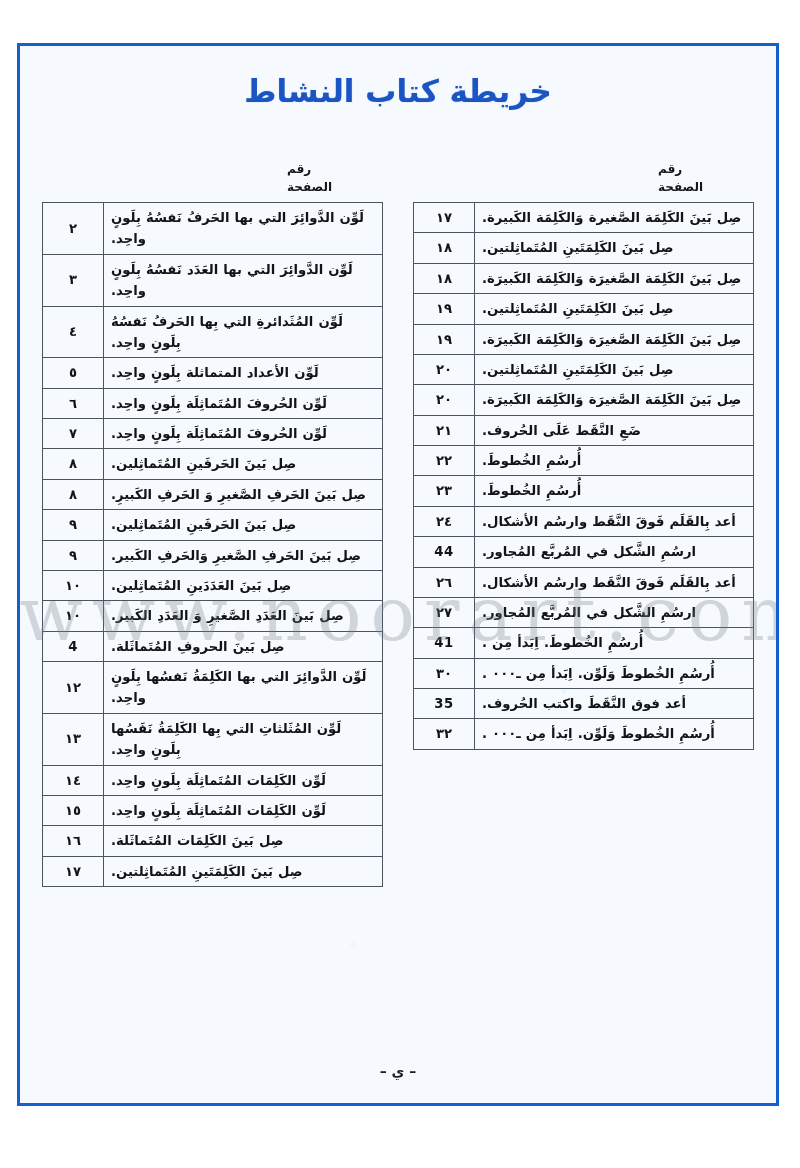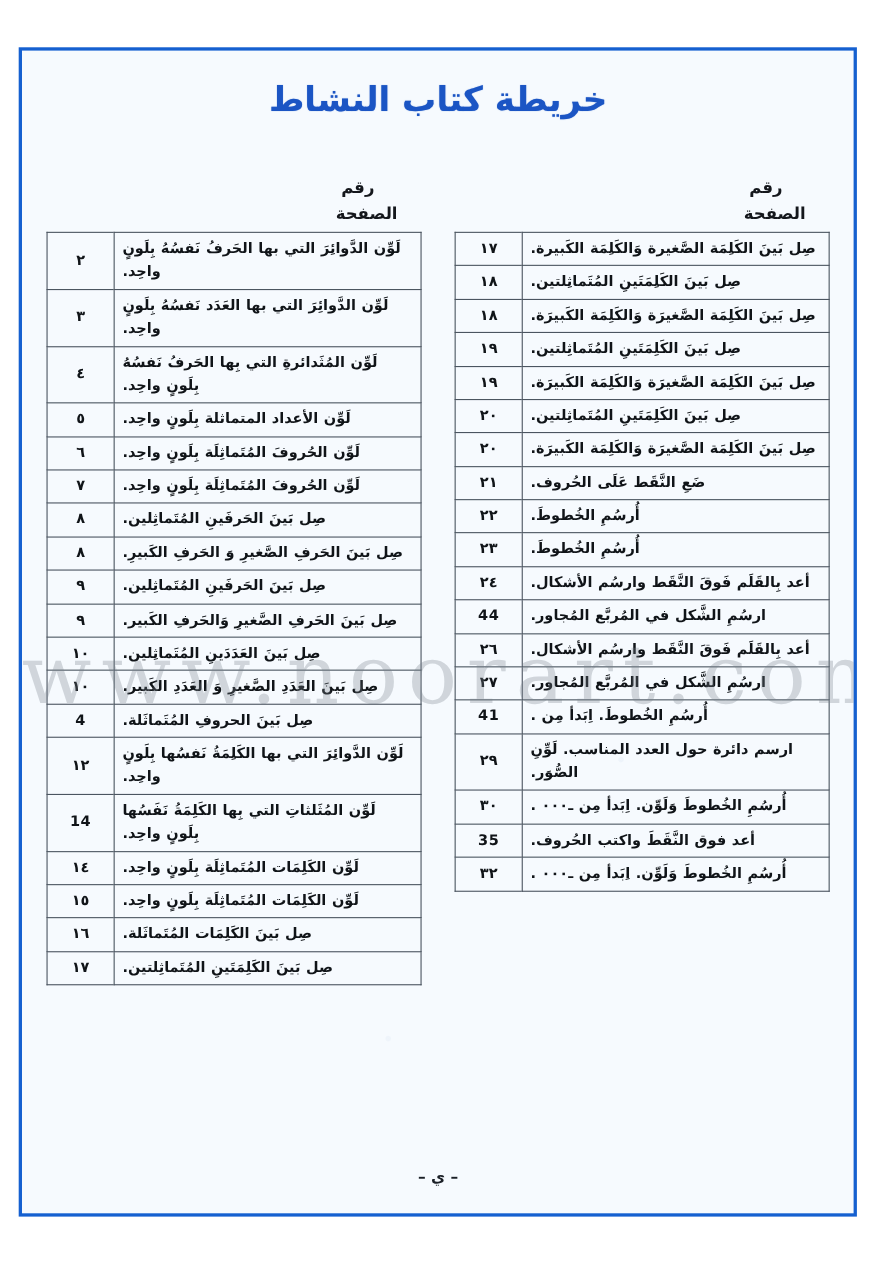--- a/index.html
+++ b/index.html
@@ -63,25 +63,25 @@
   }
 
   .col {
     width: 341px;
     display: flex;
     flex-direction: column;
   }
 
   .col-head {
     color: #14171c;
-    font-size: 15px;
+    font-size: 12px;
     font-weight: bold;
     line-height: 1.5;
     padding: 0 0 6px 0;
-    text-align: center;
+    text-align: left;
     direction: rtl;
     width: 92px;
     margin-right: 4px;
   }
   .col-head .l1 { display: block; padding-right: 16px; }
   .col-head .l2 { display: block; }
 
   table.map {
     border-collapse: collapse;
     width: 100%;
@@ -223,24 +223,20 @@
             </tr>
             <tr>
               <td class="txt">ارسُمِ الشَّكل في المُربَّع المُجاور.</td>
               <td class="num">٢٧</td>
             </tr>
             <tr>
               <td class="txt">أُرسُمِ الخُطوطَ. اِبَدأ مِن  .</td>
               <td class="num">41</td>
             </tr>
             <tr>
-              <td class="txt">ارسم دائرة حول العدد المناسب. لَوِّنِ الصُّوَر.</td>
-              <td class="num">٢٩</td>
-            </tr>
-            <tr>
               <td class="txt">أُرسُمِ الخُطوطَ وَلَوِّن. اِبَدأ مِن ـ٠٠٠ .</td>
               <td class="num">٣٠</td>
             </tr>
             <tr>
               <td class="txt">أعد فوق النَّقَطَ واكتب الحُروف.</td>
               <td class="num">35</td>
             </tr>
             <tr>
               <td class="txt">أُرسُمِ الخُطوطَ وَلَوِّن. اِبَدأ مِن ـ٠٠٠ .</td>
               <td class="num">٣٢</td>
@@ -307,21 +303,21 @@
             <tr>
               <td class="txt">صِل بَينَ الحروفِ المُتَماثَلة.</td>
               <td class="num">4</td>
             </tr>
             <tr>
               <td class="txt">لَوِّن الدَّوائِرَ التي بها الكَلِمَةُ نَفسُها بِلَونٍ واحِد.</td>
               <td class="num">١٢</td>
             </tr>
             <tr>
               <td class="txt">لَوِّن المُثَلثاتِ التي بِها الكَلِمَةُ نَفَسُها بِلَونٍ واحِد.</td>
-              <td class="num">14</td>
+              <td class="num">١٣</td>
             </tr>
             <tr>
               <td class="txt">لَوِّن الكَلِمَات المُتَماثِلَة بِلَونٍ واحِد.</td>
               <td class="num">١٤</td>
             </tr>
             <tr>
               <td class="txt">لَوِّن الكَلِمَات المُتَماثِلَة بِلَونٍ واحِد.</td>
               <td class="num">١٥</td>
             </tr>
             <tr>

